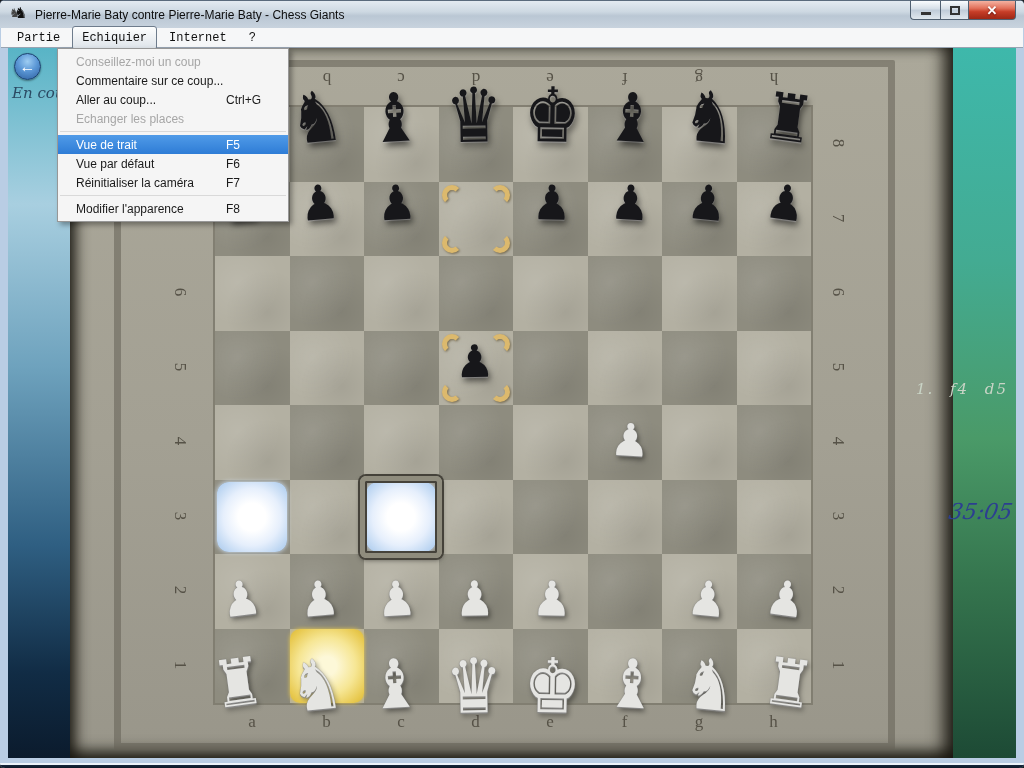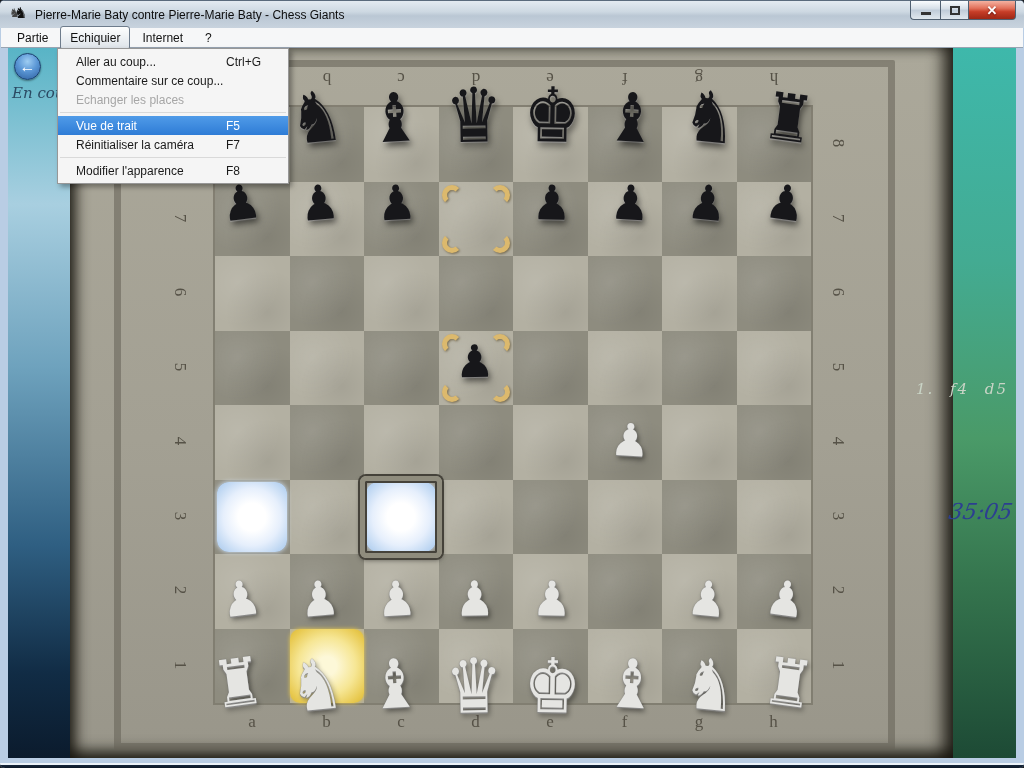--- a/index.html
+++ b/index.html
@@ -21,21 +21,21 @@
   .wbtn.min{width:30px;border-radius:0 0 0 4px;border-right:none;}
   .wbtn.max{width:29px;}
   .wbtn.close{width:47px;border-radius:0 0 4px 0;border-left:none;
     background:linear-gradient(180deg,#f4b2a1 0%,#e2715b 40%,#c63d27 60%,#9e2715 100%);}
   .glyph-min{width:10px;height:3px;background:#333;margin-top:6px;}
   .glyph-max{width:10px;height:9px;border:2px solid #333;background:transparent;}
   .glyph-close{color:#fff;font-size:13px;font-weight:bold;text-shadow:0 1px 2px rgba(60,0,0,.7);}
   
   .menubar{position:absolute;left:1px;top:28px;width:1022px;height:20px;background:#f6f7f8;
     border-bottom:1px solid #98a4b2;display:flex;align-items:center;padding-left:6px;font-size:12px;color:#111;}
-  .mb-item{padding:4px 9px;margin-right:2px;border:1px solid transparent;border-radius:3px;}
+  .mb-item{padding:4px 9px;margin-right:2px;border:1px solid transparent;border-radius:3px;font-family:Liberation Mono, monospace;}
   .mb-item.active{border:1px solid #6e7c8c;background:linear-gradient(180deg,#fdfefe,#dde3e9);}
   
   .client{position:absolute;left:8px;top:48px;width:1008px;height:710px;overflow:hidden;background:#555;}
   .strip-left{position:absolute;left:0;top:0;width:62px;height:710px;
     background:linear-gradient(180deg,#58b4c6 0%,#a8cfe0 22%,#6ea2bd 45%,#2f5f82 70%,#112c45 88%,#0b1b2d 100%);}
   .strip-right{position:absolute;left:945px;top:0;width:63px;height:710px;
     background:linear-gradient(180deg,#3eb8ab 0%,#43ab92 30%,#4a9a68 55%,#35754e 75%,#1d4a35 100%);}
   .board-outer{position:absolute;left:62px;top:0;width:883px;height:710px;
     background:linear-gradient(180deg,#aba89a 0%,#a3a093 55%,#99968a 100%);
     box-shadow:inset 10px 0 14px -4px rgba(20,18,12,.85), inset -14px 0 16px -4px rgba(20,18,12,.85), inset 0 -12px 14px -4px rgba(20,18,12,.7);}
@@ -289,38 +289,46 @@
 
   <div class="sidebar-back">
     <span>←</span>
   </div>
   <div class="encours">En cou</div>
 
   <div class="move-text">1. f4  d5</div>
   <div class="clock-text">35:05</div>
 
   <div class="menu">
+      <div class="menu-item disabled">
+        <span>Conseillez-moi un coup</span>
+        <span class="sc"></span>
+      </div>
+      <div class="menu-item">
+        <span>Commentaire sur ce coup...</span>
+        <span class="sc"></span>
+      </div>
       <div class="menu-item">
         <span>Aller au coup...</span>
         <span class="sc">Ctrl+G</span>
-      </div>
-      <div class="menu-item">
-        <span>Commentaire sur ce coup...</span>
-        <span class="sc"></span>
       </div>
       <div class="menu-item disabled">
         <span>Echanger les places</span>
         <span class="sc"></span>
       </div>
       <div class="menu-sep"></div>
       <div class="menu-item hl">
         <span>Vue de trait</span>
         <span class="sc">F5</span>
       </div>
       <div class="menu-item">
+        <span>Vue par défaut</span>
+        <span class="sc">F6</span>
+      </div>
+      <div class="menu-item">
         <span>Réinitialiser la caméra</span>
         <span class="sc">F7</span>
       </div>
       <div class="menu-sep"></div>
       <div class="menu-item">
         <span>Modifier l'apparence</span>
         <span class="sc">F8</span>
       </div>
     </div>
 

